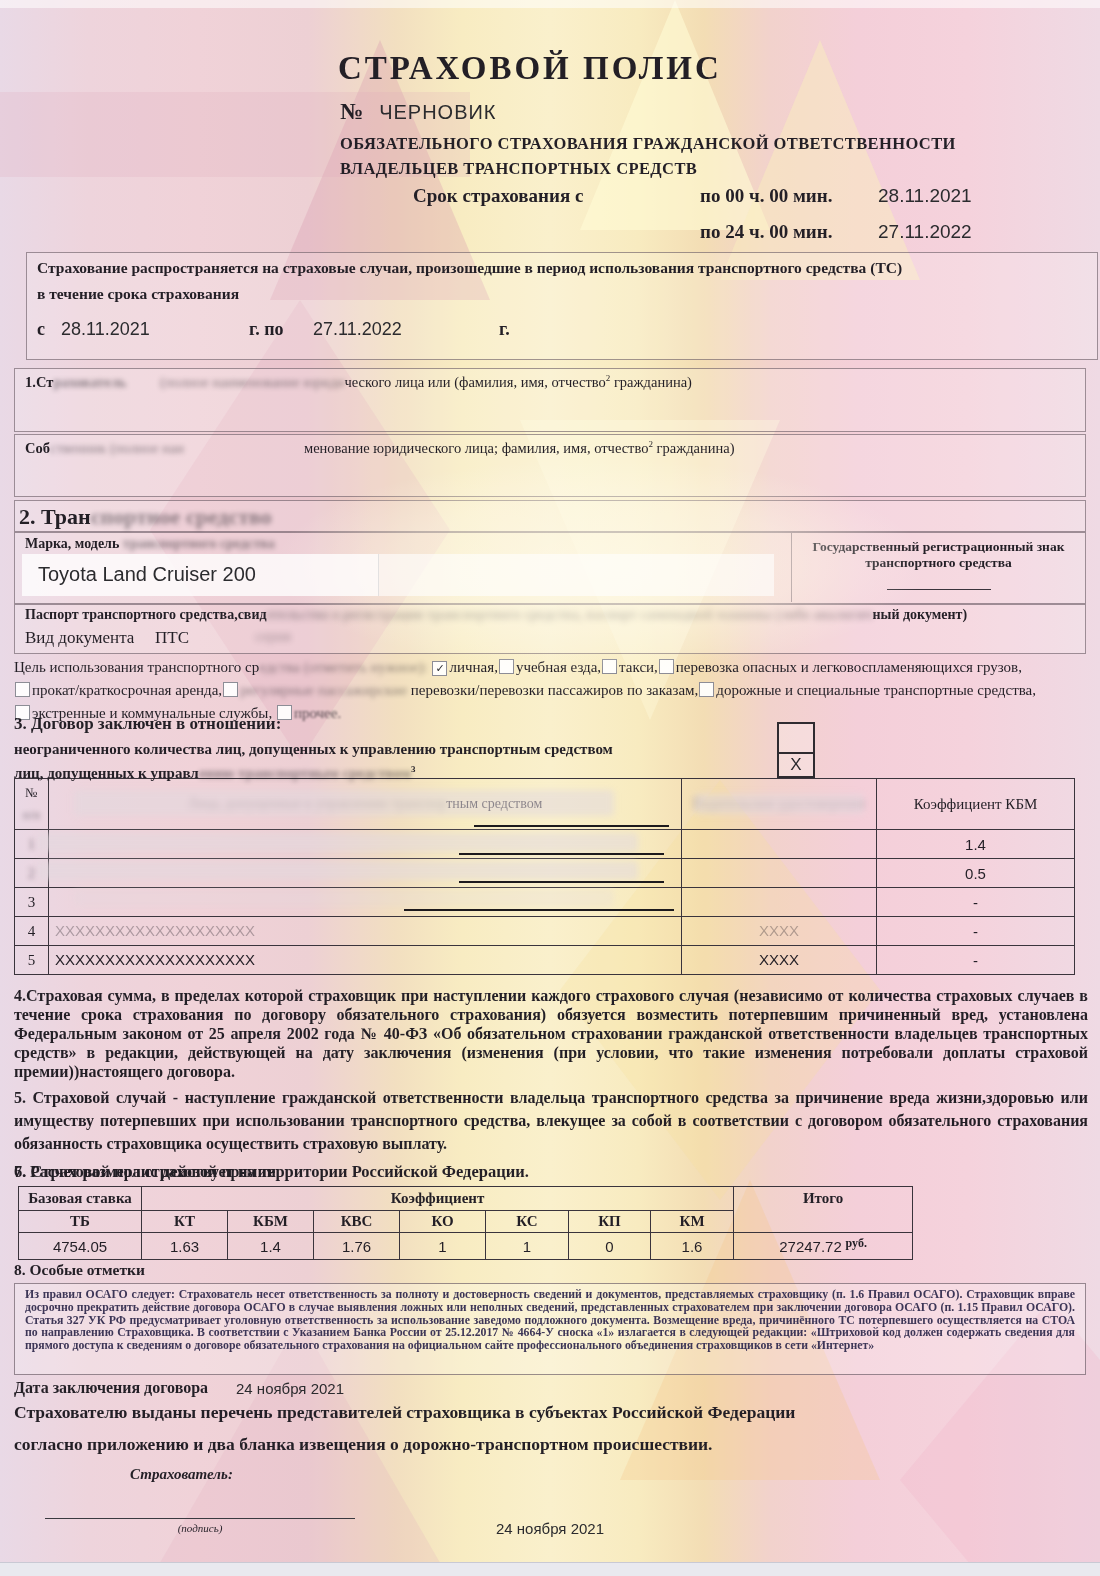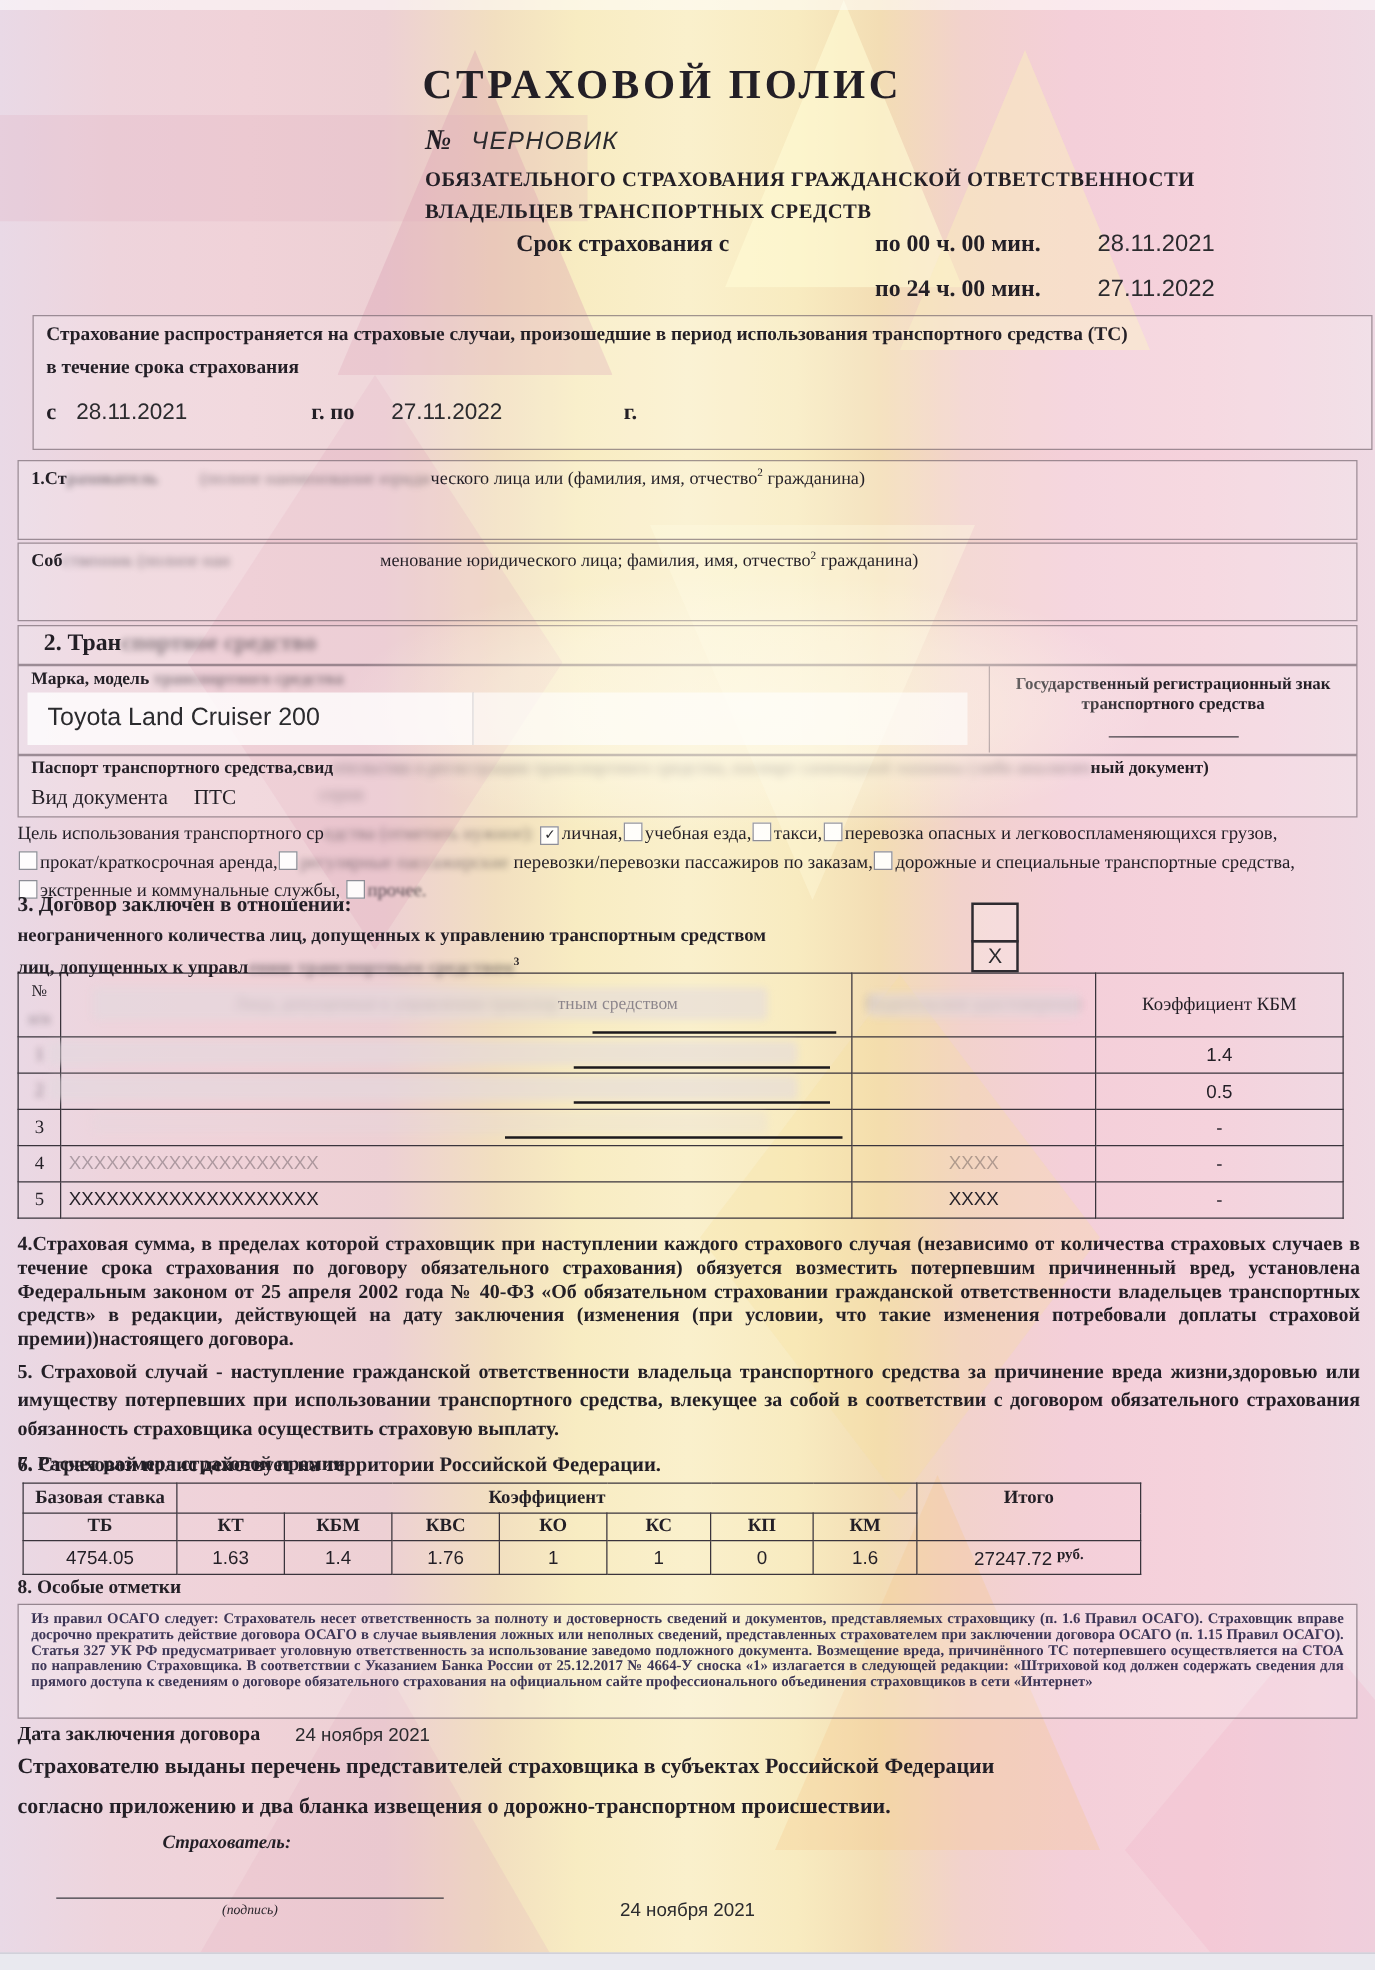--- a/index.html
+++ b/index.html
@@ -52,21 +52,21 @@
   <div class="shape" style="left:0;top:92px;width:470px;height:85px;background:rgba(224,168,188,.22);"></div>
   <div class="shape" style="left:150px;top:300px;width:300px;height:460px;background:rgba(222,160,182,.22);clip-path:polygon(50% 0,100% 50%,50% 100%,0 50%);"></div>
   <div class="shape" style="left:520px;top:420px;width:260px;height:300px;background:rgba(255,250,220,.4);clip-path:polygon(0 0,100% 0,50% 100%);"></div>
   <div class="shape" style="left:560px;top:780px;width:320px;height:420px;background:rgba(247,222,150,.25);clip-path:polygon(50% 0,100% 50%,50% 100%,0 50%);"></div>
   <div class="shape" style="left:620px;top:1180px;width:260px;height:300px;background:rgba(244,200,140,.3);clip-path:polygon(50% 0,100% 100%,0 100%);"></div>
   <div class="shape" style="left:900px;top:1300px;width:300px;height:360px;background:rgba(240,180,200,.28);clip-path:polygon(50% 0,100% 50%,50% 100%,0 50%);"></div>
   <div class="shape" style="left:150px;top:1320px;width:300px;height:260px;background:rgba(226,170,190,.2);clip-path:polygon(50% 0,100% 100%,0 100%);"></div>
   <div class="shape" style="left:0;top:0;width:1100px;height:8px;background:rgba(255,255,255,.55);"></div>
 
   <div class="abs serif z3" style="left:338px;top:50px;font-size:33px;letter-spacing:3px;font-weight:600;">СТРАХОВОЙ ПОЛИС</div>
-  <div class="abs z3" style="left:340px;top:99px;font-style:italic;">
+  <div class="abs z3" style="left:340px;top:99px;">
     <span class="serif b" style="font-size:23px;">№</span>
     <span class="sans" style="font-size:20px;letter-spacing:1px;margin-left:12px;color:#2b2b2e;">ЧЕРНОВИК</span>
   </div>
   <div class="abs serif b z3" style="left:340px;top:159px;font-size:16.5px;letter-spacing:.4px;">ВЛАДЕЛЬЦЕВ ТРАНСПОРТНЫХ СРЕДСТВ</div>
   <div class="abs serif b z3" style="left:340px;top:134px;font-size:16.5px;letter-spacing:.4px;">ОБЯЗАТЕЛЬНОГО СТРАХОВАНИЯ ГРАЖДАНСКОЙ ОТВЕТСТВЕННОСТИ</div>
   <div class="abs serif b z3" style="left:413px;top:185px;font-size:19px;">Срок страхования с</div>
   <div class="abs serif b z3" style="left:700px;top:185px;font-size:19px;">по 00 ч. 00 мин.</div>
   <div class="abs sans z3" style="left:878px;top:185px;font-size:19px;color:#2b2b2e;">28.11.2021</div>
   <div class="abs serif b z3" style="left:700px;top:221px;font-size:19px;">по 24 ч. 00 мин.</div>
   <div class="abs sans z3" style="left:878px;top:221px;font-size:19px;color:#2b2b2e;">27.11.2022</div>
@@ -88,21 +88,21 @@
     </div>
   </div>
 
   <div class="box" style="left:14px;top:434px;width:1070px;height:61px;">
     <div class="abs" style="left:10px;top:4px;font-size:14.5px;white-space:nowrap;">
       <span class="serif b">Соб</span><span class="serif blur" style="margin-right:120px;">ственник  (полное наи</span><span class="serif">менование юридического лица; фамилия, имя, отчество</span><sup class="serif">2</sup><span class="serif"> гражданина)</span>
     </div>
   </div>
 
   <div class="box" style="left:14px;top:500px;width:1070px;height:30px;">
-    <div class="abs" style="left:20px;top:3px;font-size:19px;">
+    <div class="abs" style="left:4px;top:3px;font-size:22px;">
       <span class="serif b">2. Тран</span><span class="serif b blur">спортное средство</span>
     </div>
   </div>
   <div class="box" style="left:14px;top:532px;width:1070px;height:70px;">
     <div class="abs" style="left:10px;top:3px;font-size:14px;">
       <span class="serif b">Марка, модель </span><span class="serif b blur">транспортного средства</span>
     </div>
     <div class="abs" style="left:776px;top:0;width:293px;height:69px;border-left:1px solid rgba(100,85,95,.6);">
       <div class="serif b" style="margin-top:6px;text-align:center;font-size:13.5px;">Государственный регистрационный знак</div>
       <div class="serif b" style="text-align:center;font-size:13.5px;">транспортного средства</div>

